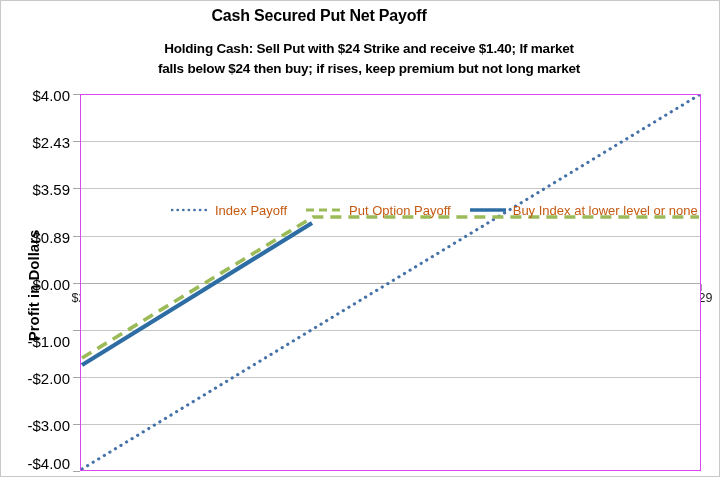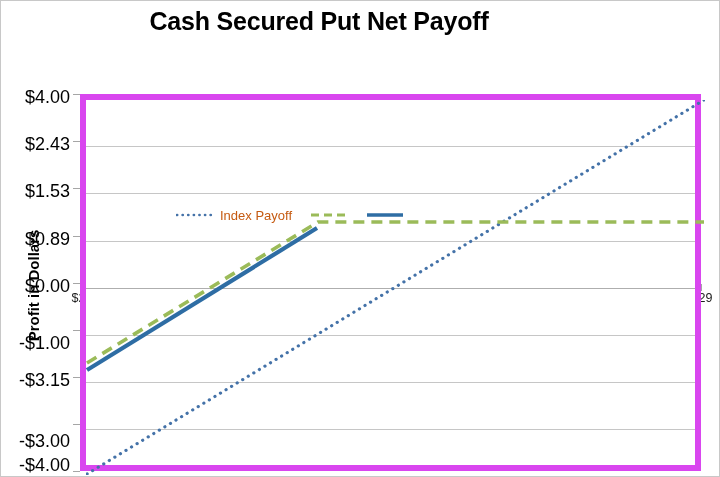--- a/index.html
+++ b/index.html
@@ -13,21 +13,21 @@
   #frame{
     position:absolute;left:0;top:0;width:720px;height:477px;
     box-sizing:border-box;
     border:1px solid #c8c8c8;
     background:#fff;
   }
   
   #chart-title{
     position:absolute;left:0;top:6px;width:636px;
     text-align:center;
-    font-size:25px;font-weight:bold;color:#000;
+    font-size:16px;font-weight:bold;color:#000;
     letter-spacing:-0.2px;
   }
   #chart-subtitle{
     position:absolute;left:58px;top:38px;width:620px;
     text-align:center;
     font-size:13.5px;font-weight:bold;color:#000;
     line-height:20px;
     letter-spacing:-0.2px;
   }
   
@@ -42,39 +42,39 @@
   }
   #x-axis-title{
     position:absolute;left:79px;top:452px;width:621px;
     text-align:center;
     font-size:15px;font-weight:bold;color:#000;
   }
   
   #plot{
     position:absolute;left:79px;top:93px;width:621px;height:377px;
     box-sizing:border-box;
-    border:6px solid #d946ef;
+    border:1px solid #d946ef;
     background:#fff;
   }
   .gridline{
     position:absolute;left:0;width:100%;height:1px;
     background:#c6c6c6;
   }
   .zeroline{
     position:absolute;left:0;width:100%;height:1px;
     background:#aeaeae;
   }
   #plot-svg{position:absolute;left:0;top:0;width:619px;height:375px;}
   .ytick-mark{
     position:absolute;left:72px;width:7px;height:1px;background:#a6a6a6;
   }
   .ylab{
     position:absolute;
     text-align:right;
-    font-size:18px;color:#000;
+    font-size:15px;color:#000;
     white-space:nowrap;
     width:62px;
     left:7px;
   }
   
   .xtick-mark{
     position:absolute;width:1px;height:7px;background:#a6a6a6;
   }
   .xlab{
     position:absolute;
@@ -96,32 +96,36 @@
   .swatch{display:inline-block;width:38px;height:12px;position:relative;}
   .swatch svg{position:absolute;left:0;top:0;}
 </style>
 </head>
 <body>
 
 <div id="frame">
 
   <div id="chart-title">Cash Secured Put Net Payoff</div>
 
+  <div id="chart-subtitle">
+    <div>Holding Cash: Sell Put with $24 Strike and receive $1.40;  If market</div>
+    <div>falls below $24 then buy; if rises, keep premium but not long market</div>
+  </div>
 
   <div id="y-axis-title">Profit in Dollars</div>
   <div id="x-axis-title">Index Price</div>
 
   <div class="ylab" style="top:86px">$4.00</div>
   <div class="ylab" style="top:133px">$2.43</div>
-  <div class="ylab" style="top:180px">$1.53</div>
+  <div class="ylab" style="top:180px">$3.59</div>
   <div class="ylab" style="top:228px">$0.89</div>
   <div class="ylab" style="top:275px">$0.00</div>
   <div class="ylab" style="top:332px">-$1.00</div>
-  <div class="ylab" style="top:369px">-$3.15</div>
-  <div class="ylab" style="top:430px">-$3.00</div>
+  <div class="ylab" style="top:369px">-$2.00</div>
+  <div class="ylab" style="top:416px">-$3.00</div>
   <div class="ylab" style="top:454px">-$4.00</div>
 
   <div class="ytick-mark" style="top:93px"></div>
   <div class="ytick-mark" style="top:140px"></div>
   <div class="ytick-mark" style="top:187px"></div>
   <div class="ytick-mark" style="top:235px"></div>
   <div class="ytick-mark" style="top:282px"></div>
   <div class="ytick-mark" style="top:329px"></div>
   <div class="ytick-mark" style="top:376px"></div>
   <div class="ytick-mark" style="top:423px"></div>
@@ -173,23 +177,25 @@
             </svg>
         </span>
         <span class="legend-label">Index Payoff</span>
       </div>
       <div class="legend-entry">
         <span class="swatch">
           <svg width="38" height="12">
               <line x1="1" y1="6" x2="37" y2="6" stroke="#9bbb59" stroke-width="3.2" stroke-dasharray="8 5"></line>
             </svg>
         </span>
+        <span class="legend-label">Put Option Payoff</span>
       </div>
       <div class="legend-entry">
         <span class="swatch">
           <svg width="38" height="12">
               <line x1="1" y1="6" x2="37" y2="6" stroke="#2e6da4" stroke-width="3.6"></line>
             </svg>
         </span>
+        <span class="legend-label">Buy Index at lower level or none</span>
       </div>
     </div>
   </div>
 </div>
 
 </body></html>

